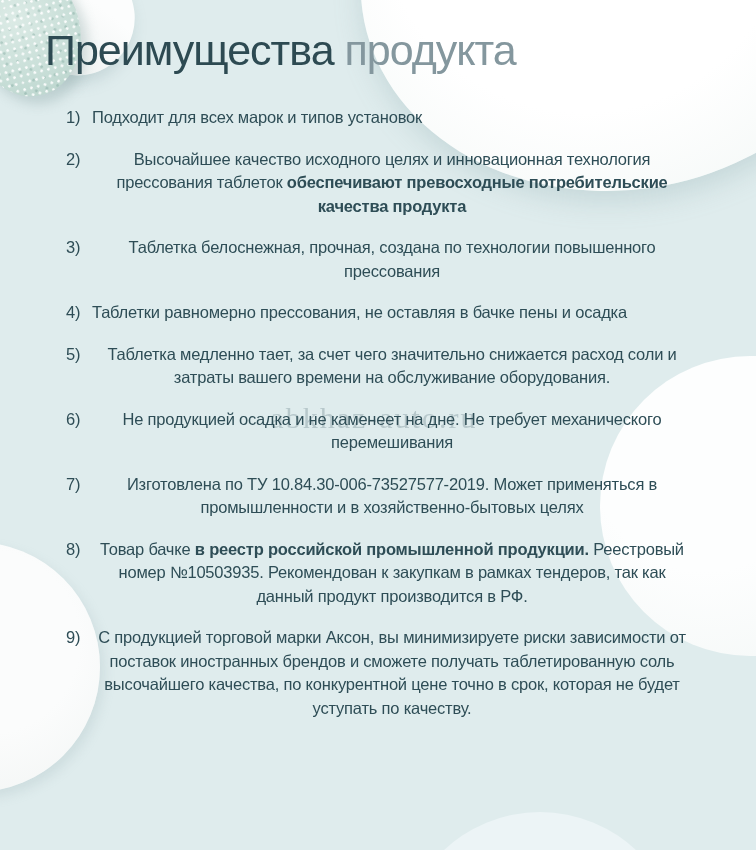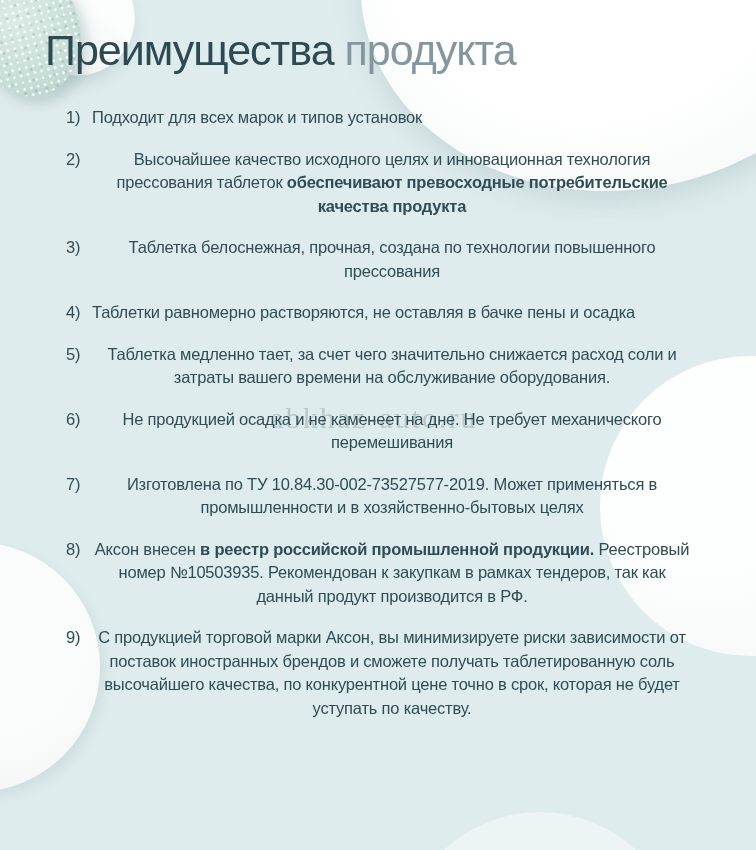--- a/index.html
+++ b/index.html
@@ -145,37 +145,37 @@
         <li>
           <span class="num">2)</span>
           <span class="txt"><span>Высочайшее качество исходного целях и инновационная технология прессования таблеток </span><b>обеспечивают превосходные потребительские качества продукта</b></span>
         </li>
         <li>
           <span class="num">3)</span>
           <span class="txt"><span>Таблетка белоснежная, прочная, создана по технологии повышенного прессования</span></span>
         </li>
         <li>
           <span class="num">4)</span>
-          <span class="txt"><span>Таблетки равномерно растворяются, не оставляя в бачке пены и осадка</span></span>
+          <span class="txt"><span>Таблетки равномерно прессования, не оставляя в бачке пены и осадка</span></span>
         </li>
         <li>
           <span class="num">5)</span>
           <span class="txt"><span>Таблетка медленно тает, за счет чего значительно снижается расход соли и затраты вашего времени на обслуживание оборудования.</span></span>
         </li>
         <li>
           <span class="num">6)</span>
           <span class="txt"><span>Не продукцией осадка и не каменеет на дне. Не требует механического перемешивания</span></span>
         </li>
         <li>
           <span class="num">7)</span>
-          <span class="txt"><span>Изготовлена по ТУ 10.84.30-002-73527577-2019. Может применяться в промышленности и в хозяйственно-бытовых целях</span></span>
+          <span class="txt"><span>Изготовлена по ТУ 10.84.30-006-73527577-2019. Может применяться в промышленности и в хозяйственно-бытовых целях</span></span>
         </li>
         <li>
           <span class="num">8)</span>
-          <span class="txt"><span>Аксон внесен </span><b>в реестр российской промышленной продукции.</b><span> Реестровый номер №10503935. Рекомендован к закупкам в рамках тендеров, так как данный продукт производится в РФ.</span></span>
+          <span class="txt"><span>Товар бачке </span><b>в реестр российской промышленной продукции.</b><span> Реестровый номер №10503935. Рекомендован к закупкам в рамках тендеров, так как данный продукт производится в РФ.</span></span>
         </li>
         <li>
           <span class="num">9)</span>
           <span class="txt"><span>С продукцией торговой марки Аксон, вы минимизируете риски зависимости от поставок иностранных брендов и сможете получать таблетированную соль высочайшего качества, по конкурентной цене точно в срок, которая не будет уступать по качеству.</span></span>
         </li>
       </ol>
   </div>
 
 </div>
 

